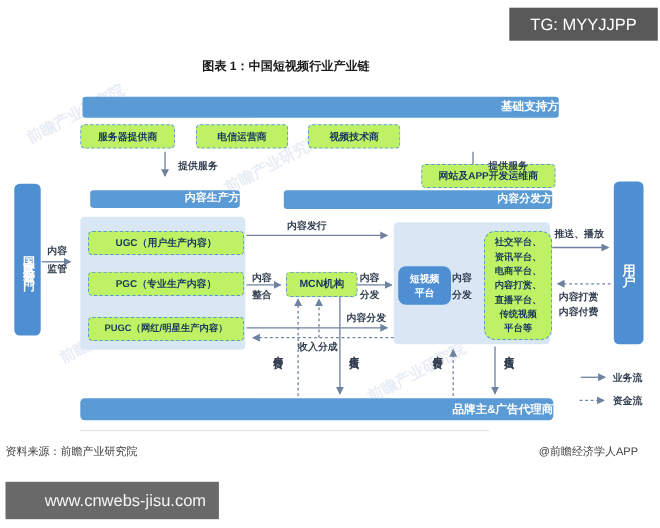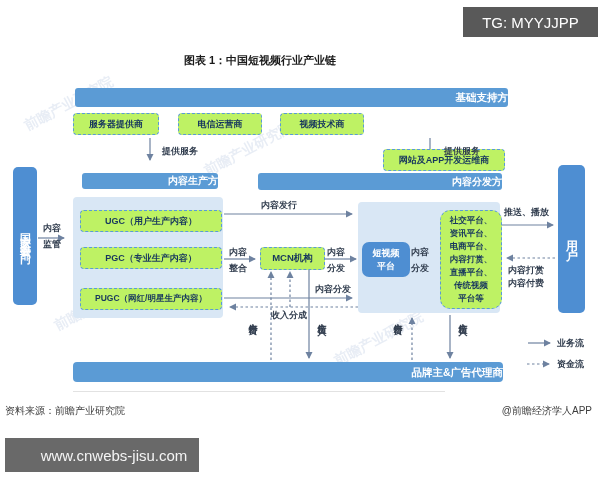--- a/index.html
+++ b/index.html
@@ -7,21 +7,21 @@
         font-family:"Liberation Sans","DejaVu Sans",sans-serif;}
   .abs{position:absolute;}
   .ml{white-space:pre-line;}
 
   
   .tg-badge{left:463px;top:7px;width:135px;height:30px;background:#595959;color:#fff;
             font-size:15px;display:flex;align-items:center;justify-content:center;}
   .title{left:0;top:53px;width:520px;text-align:center;font-size:11px;font-weight:bold;color:#1a1a1a;}
   .divider{left:73px;top:391px;width:372px;height:1px;background:#e2e2e2;}
   .source{left:5px;top:404px;font-size:10px;color:#3c3c3c;}
-  .credit{right:8px;top:404px;font-size:10px;color:#3c3c3c;}
+  .credit{right:20px;top:404px;font-size:10px;color:#3c3c3c;}
   .wm-box{left:5px;top:438px;width:170px;height:34px;background:#696969;color:#f4f4f4;
           font-size:15px;display:flex;align-items:center;justify-content:center;padding-left:24px;}
 
   
   .banner{background:#5b9bd5;color:#fff;font-weight:bold;text-align:right;border-radius:3px;}
   .banner-base{left:75px;top:88px;width:433px;height:19px;line-height:19px;font-size:10.5px;}
   .banner-prod{left:82px;top:173px;width:136px;height:16px;line-height:16px;font-size:10px;}
   .banner-dist{left:258px;top:173px;width:244px;height:17px;line-height:17px;font-size:10px;}
   .banner-adv{left:73px;top:362px;width:430px;height:20px;line-height:20px;font-size:10.5px;border-radius:4px;}
   .panel{background:#d9e7f5;border-radius:4px;}

